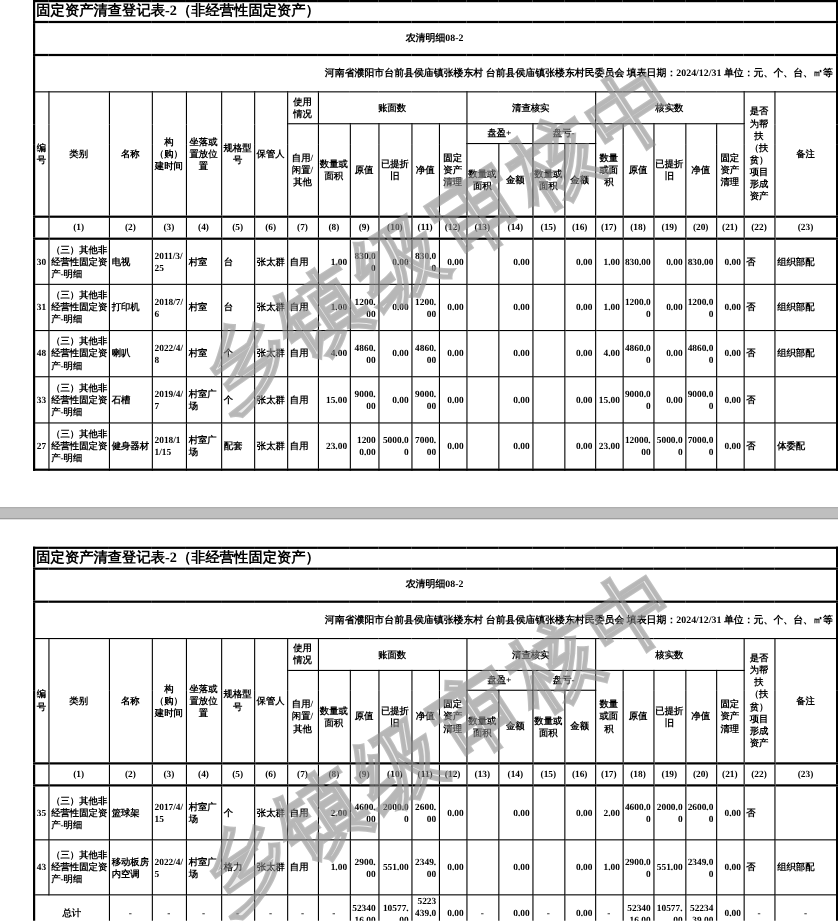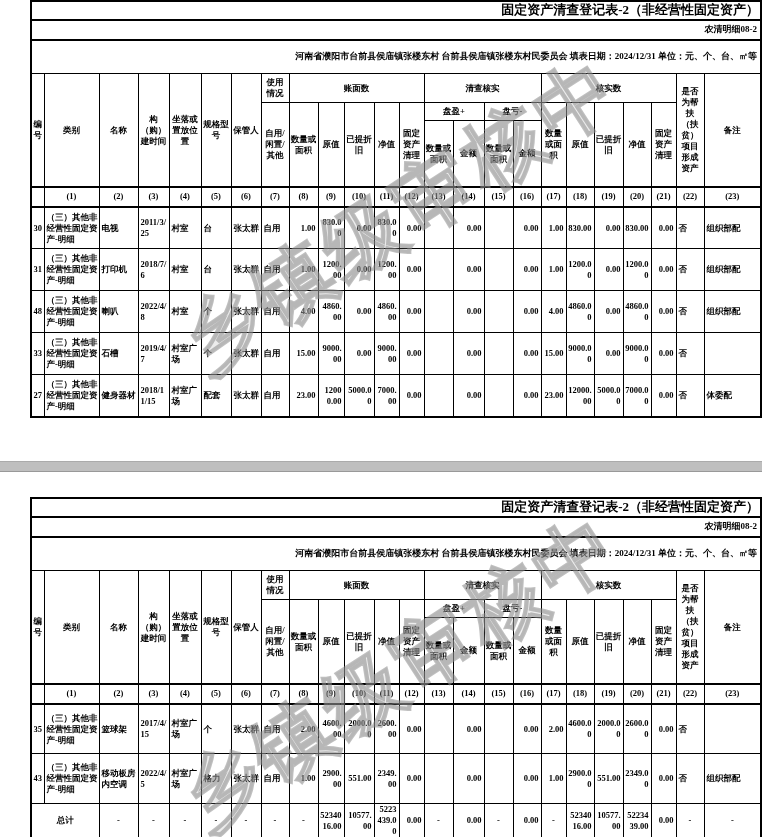--- a/index.html
+++ b/index.html
@@ -13,22 +13,22 @@
     border-collapse:collapse; table-layout:fixed;
     border:2px solid #000; background:#fff;
   }
   .t1 { top:0; }
   .t2 { top:497px; }
   td,th {
     border:1px solid #000; font-size:8.5px; font-weight:bold;
     line-height:1.3; padding:0 1px; vertical-align:middle;
     text-align:center; word-break:break-all; overflow:hidden;
   }
-  .title  { font-size:13px; height:15px; text-align:right; border-bottom:2px solid #000; }
-  .code   { font-size:9px;  height:20px; text-align:right; padding-right:3px; border-bottom:2px solid #000; }
+  .title  { font-size:13px; height:15px; text-align:left; border-bottom:2px solid #000; }
+  .code   { font-size:9px;  height:30px; padding-right:3px; border-bottom:2px solid #000; }
   .org    { font-size:9px;  height:34px; text-align:right; padding-right:3px; border-bottom:1px solid #000; }
   .h1 th { height:29px; }
   .h2 th { height:18px; }
   .h3 th { height:66px; }
   .numrow td { height:20px; border-top:2px solid #000; border-bottom:2px solid #000; }
   .t1 tbody.data td { height:42px; }
   .t2 tbody.data td { height:50px; }
   .num { text-align:right; padding-right:2px; }
   .txt { text-align:left;  padding-left:2px; }
   .ctr { text-align:center; }

